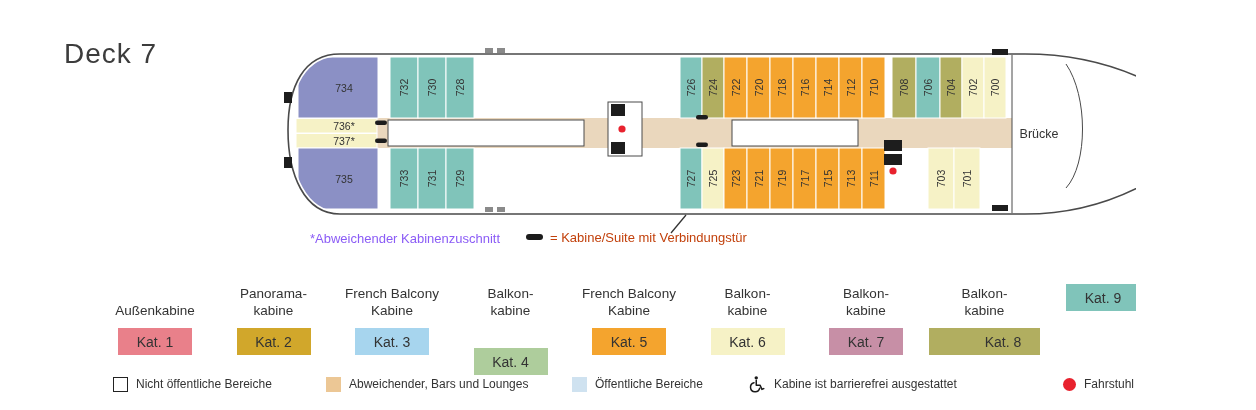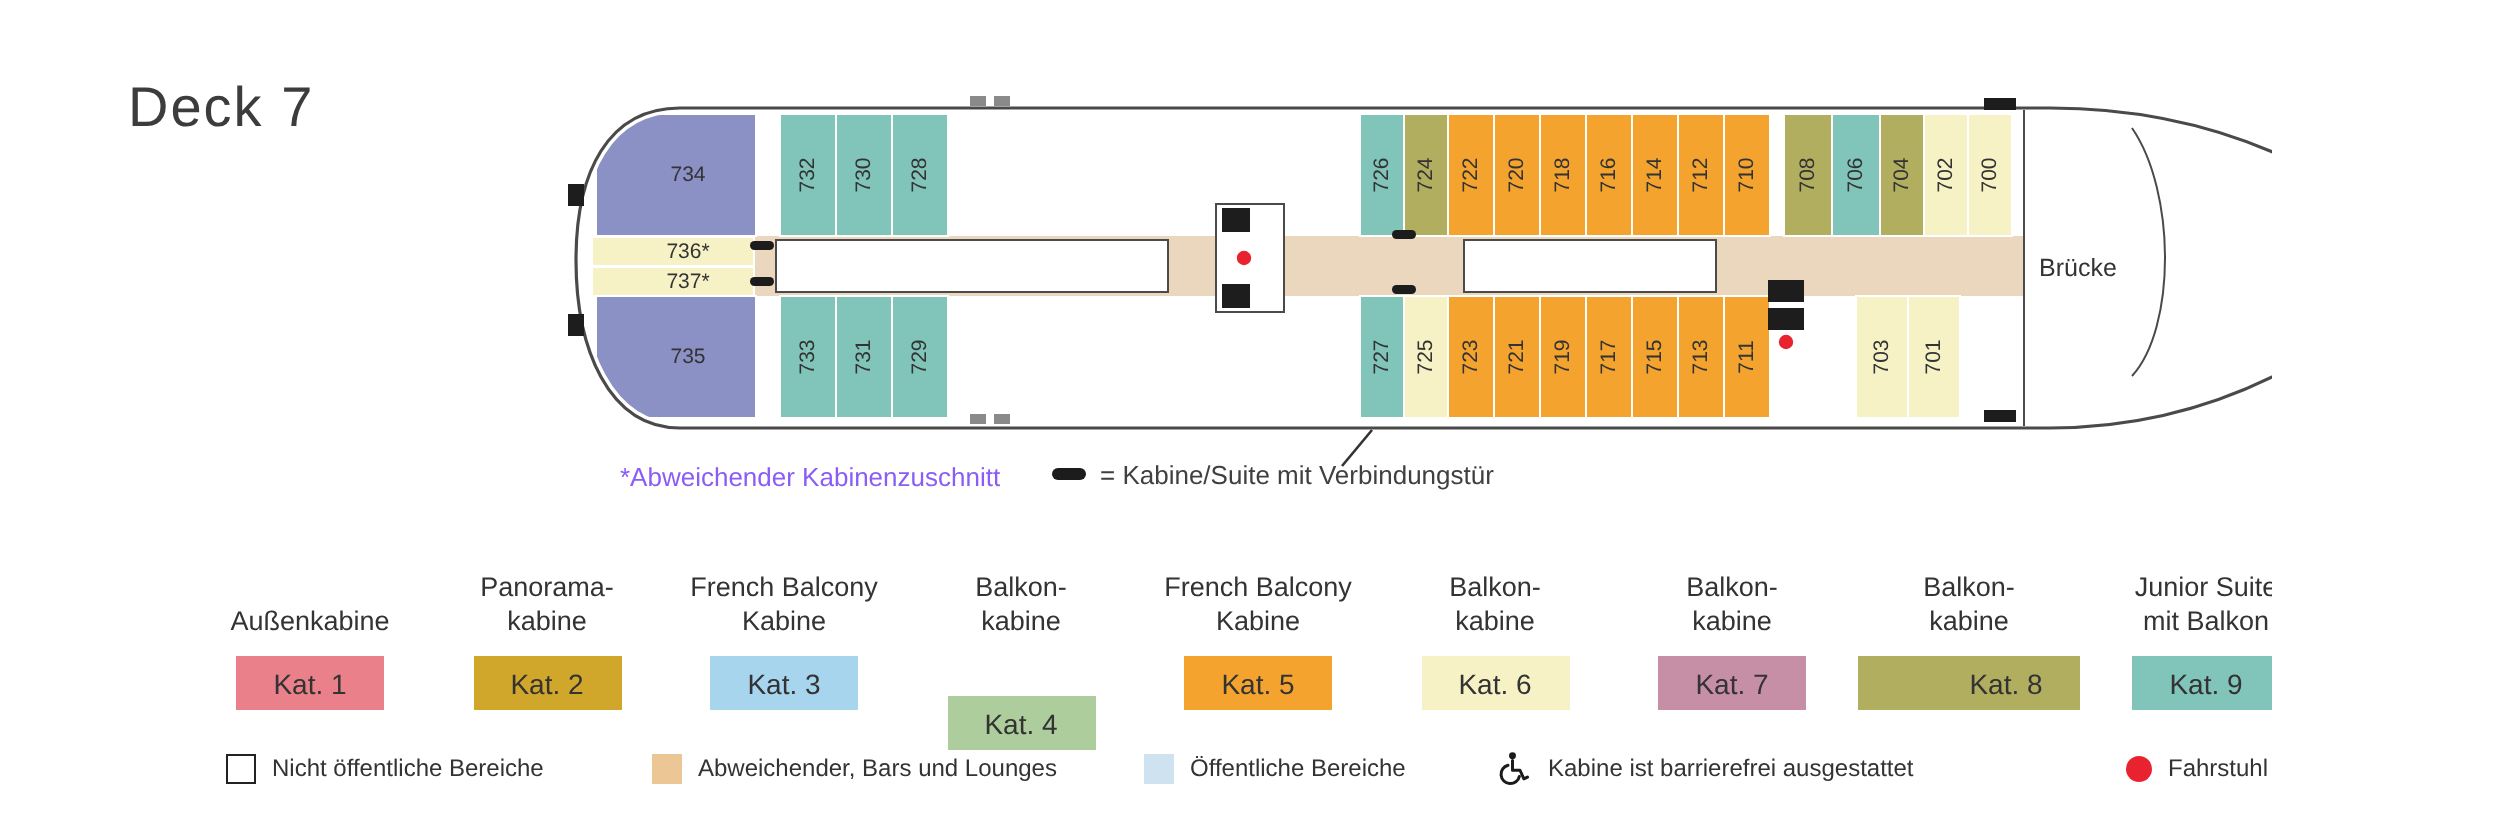--- a/index.html
+++ b/index.html
@@ -1,21 +1,21 @@
 <!DOCTYPE html>
 <html><head>
 <meta charset="utf-8">
 <style>
   html,body{margin:0;padding:0;background:#fff;}
   body{font-family:"Liberation Sans",sans-serif;color:#333;}
   .stage{position:relative;width:1136px;height:410px;background:#fff;overflow:hidden;border-radius:23px;}
   .page-title{position:absolute;left:64px;top:40px;font-size:28px;font-weight:500;color:#3c3c3c;letter-spacing:1px;line-height:1;}
   .ship-wrap{position:absolute;left:280px;top:38px;width:940px;height:184px;}
   .note-1{position:absolute;left:310px;top:231px;font-size:13px;color:#8b5cf6;}
-  .note-2{position:absolute;left:526px;top:229px;font-size:13px;color:#404040;display:flex;align-items:center;gap:7px;height:16px;}
+  .note-2{position:absolute;left:526px;top:229px;font-size:13px;color:#c2410c;display:flex;align-items:center;gap:7px;height:16px;}
   .door-pill{display:inline-block;width:17px;height:5.5px;border-radius:3px;background:#1c1c1c;}
   .pointer{position:absolute;left:666px;top:212px;width:24px;height:24px;}
   .categories{position:absolute;left:103px;top:276px;width:1052px;display:flex;justify-content:space-between;}
   .cat{width:104px;display:flex;flex-direction:column;align-items:center;}
   .cat-name{min-height:44px;display:flex;align-items:flex-end;justify-content:center;text-align:center;font-size:13.5px;line-height:1.3;white-space:pre-line;}
   .cat-box{margin-top:8px;width:74px;height:27px;display:flex;align-items:center;justify-content:center;font-size:14px;color:#333;}
   .legend-item{position:absolute;top:374px;height:20px;display:flex;align-items:center;gap:8px;font-size:12px;white-space:nowrap;}
   .swatch-box{width:15px;height:15px;box-sizing:border-box;flex:0 0 auto;}
   .swatch-box.bordered{border:1.3px solid #222;}
   .swatch-dot{width:13px;height:13px;border-radius:50%;flex:0 0 auto;}
@@ -199,22 +199,20 @@
       <div class="cat-name">Balkon-
 kabine</div>
       <div class="cat-box" style="background: rgb(199, 143, 166);">Kat. 7</div>
     </div>
       <div class="cat">
       <div class="cat-name">Balkon-
 kabine</div>
       <div class="cat-box" style="background: rgb(177, 174, 96); padding-left: 37px;">Kat. 8</div>
     </div>
       <div class="cat">
-      <div class="cat-name">Junior Suite
-mit Balkon</div>
       <div class="cat-box" style="background: rgb(128, 196, 186);">Kat. 9</div>
     </div>
     </div>
 
   <div id="legend">
       <div class="legend-item" style="left: 113px;">
         <span class="swatch-box bordered" style="background: rgb(255, 255, 255);"></span>
         <span>Nicht öffentliche Bereiche</span>
       </div>
       <div class="legend-item" style="left: 326px;">

